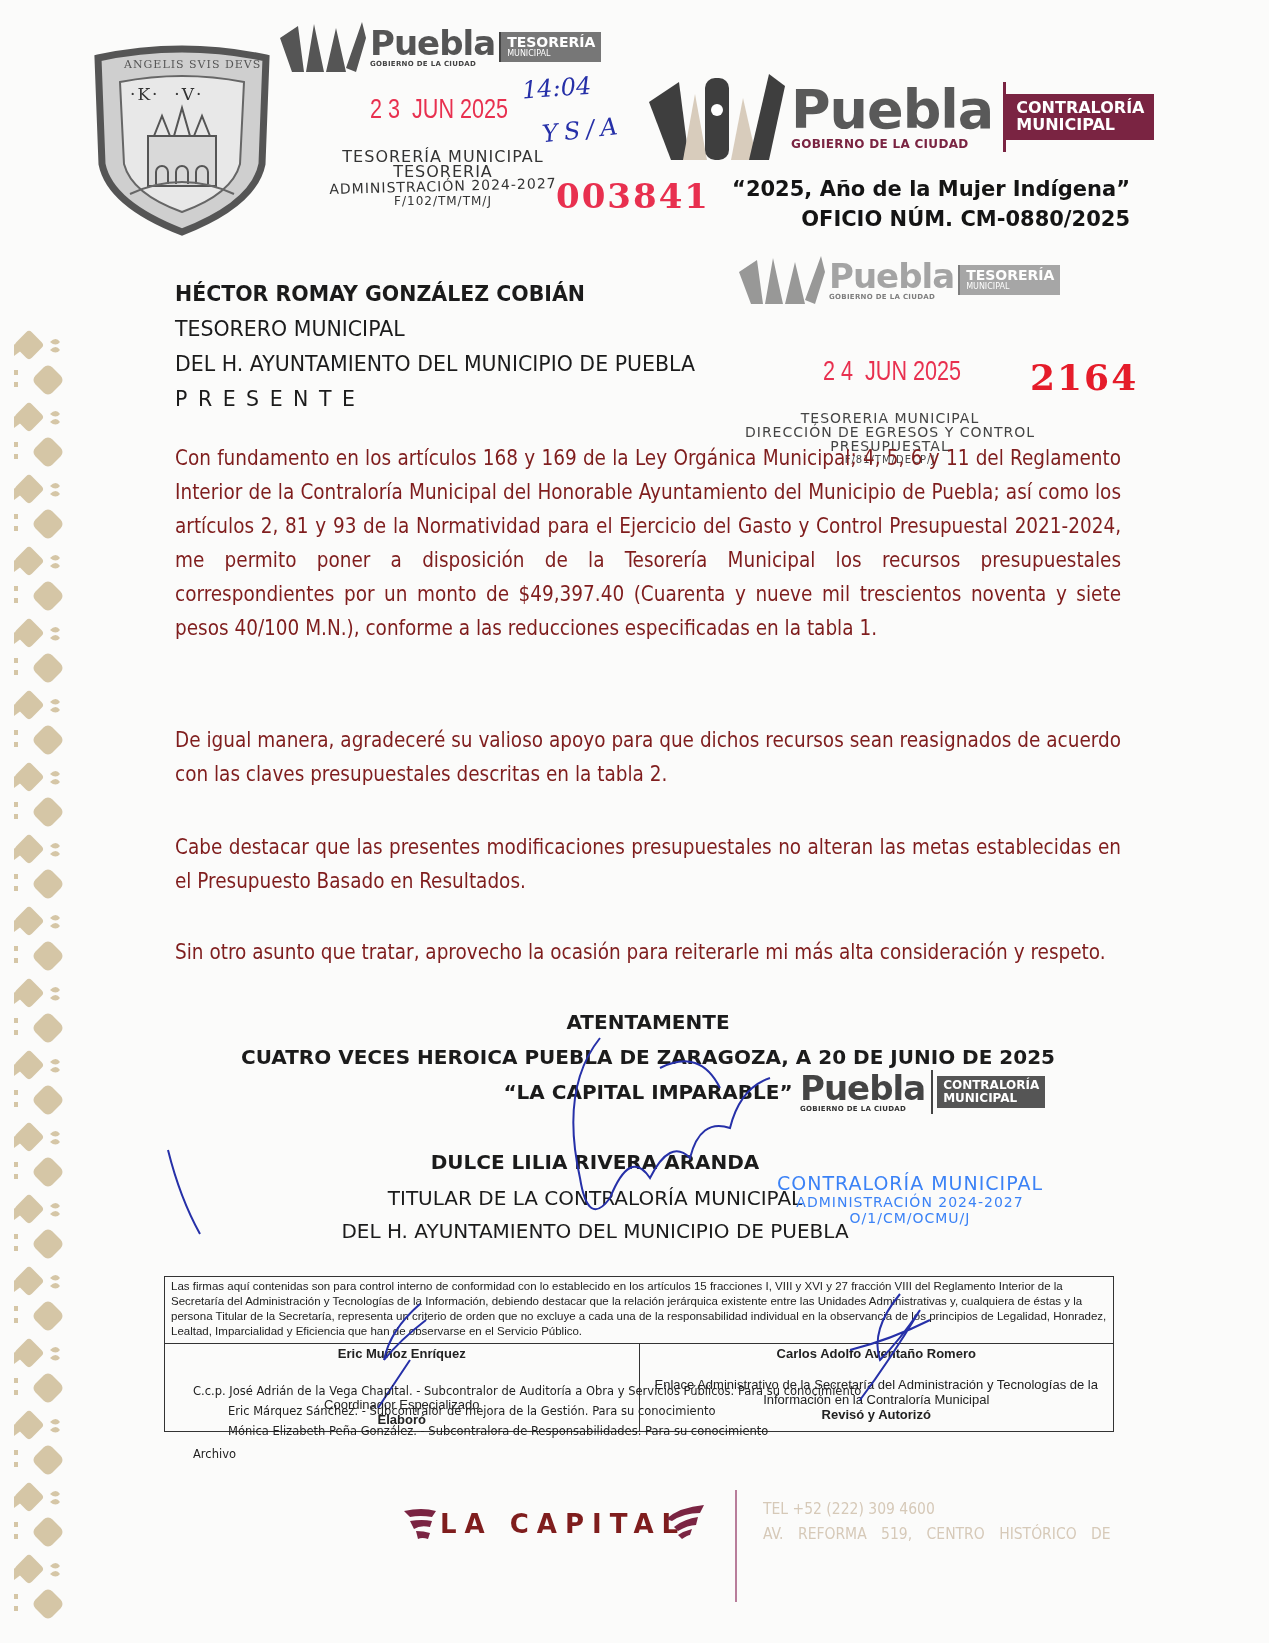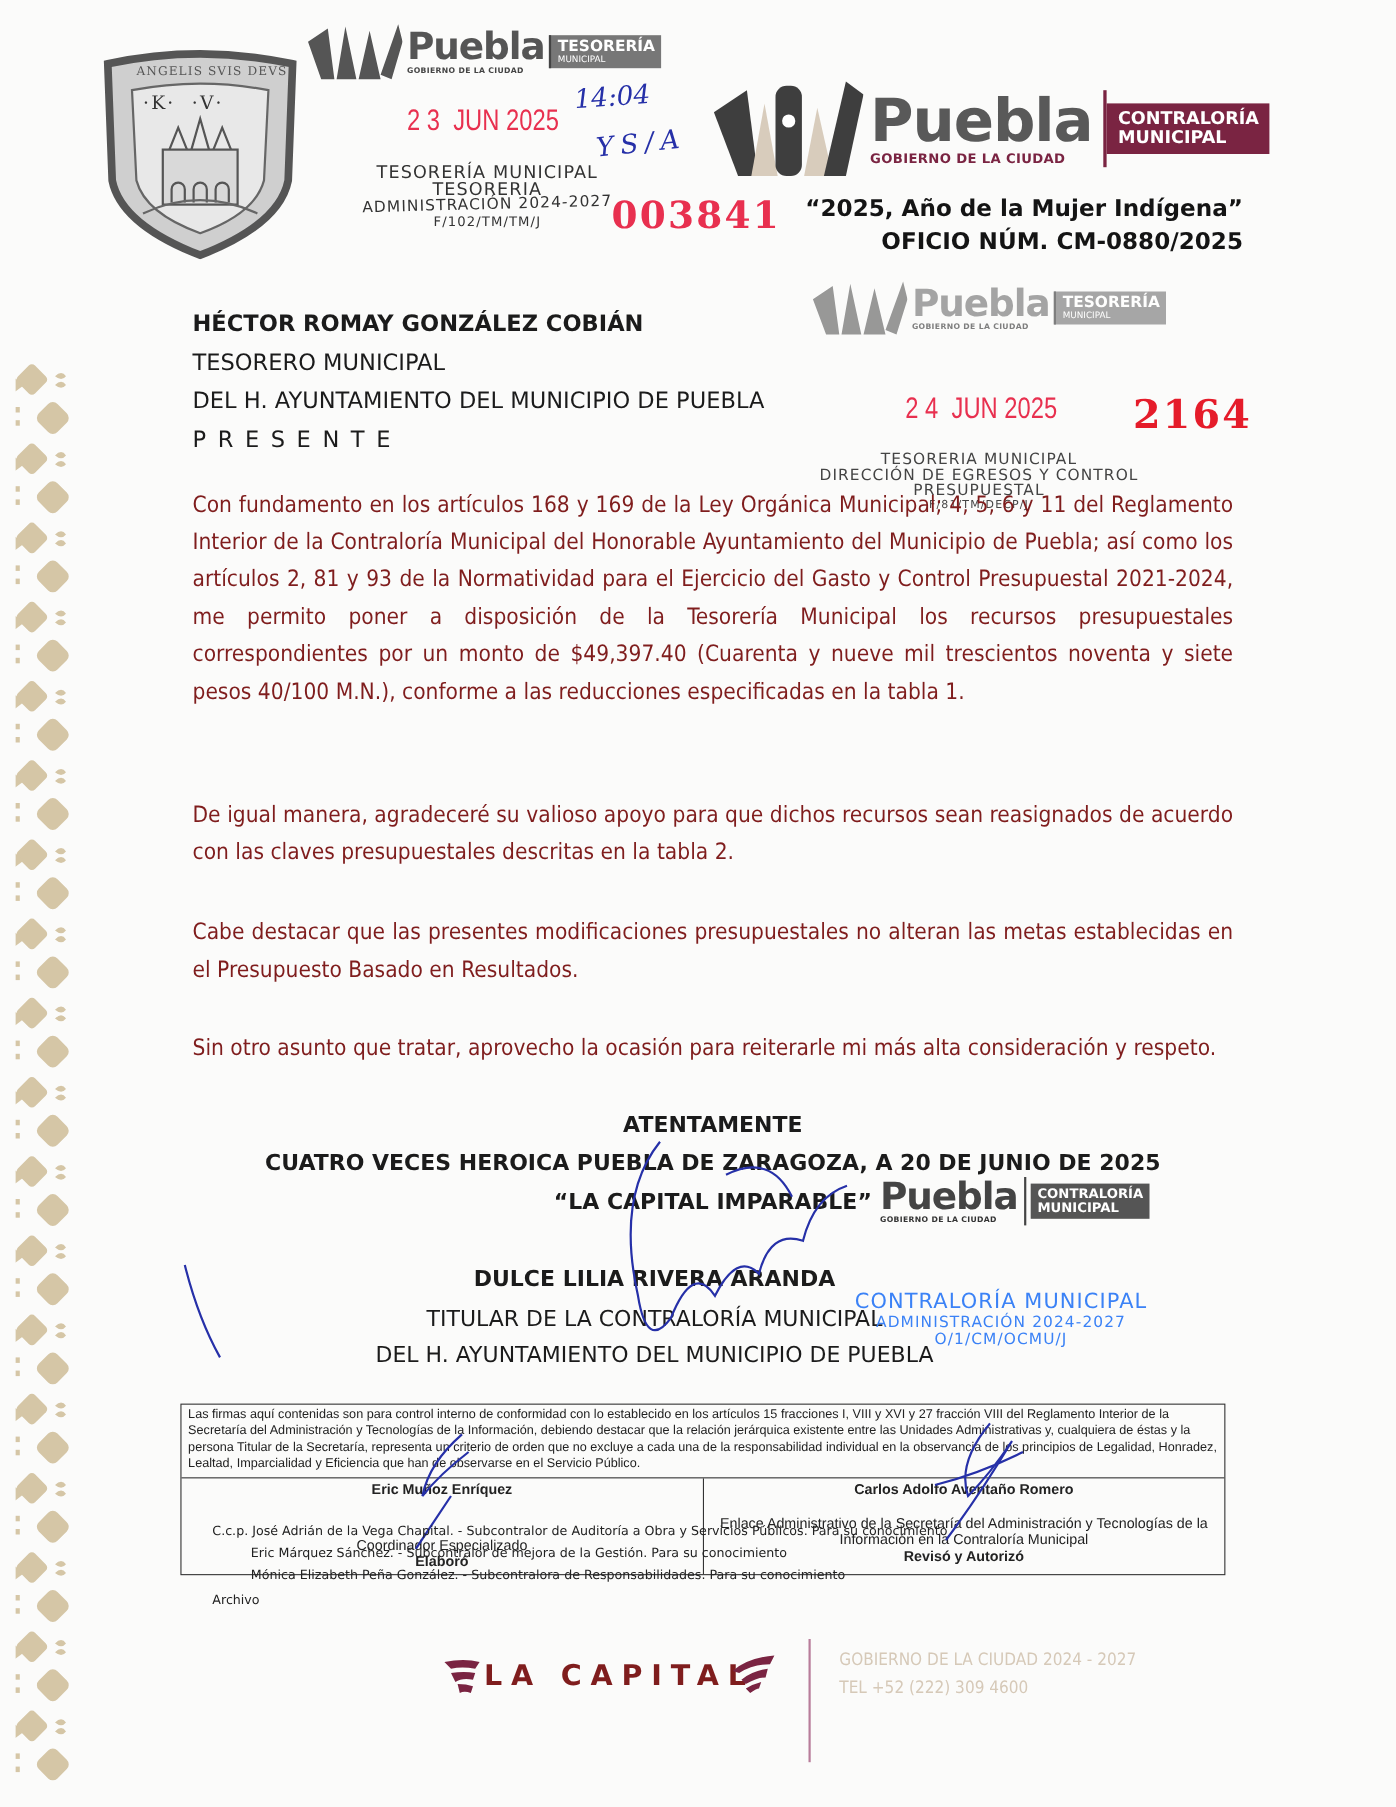--- a/index.html
+++ b/index.html
@@ -236,15 +236,15 @@
   <svg class="abs" style="left:-8px;top:4px;" width="36" height="34" viewBox="0 0 36 34">
     <path d="M2 4 Q20 0 34 4 L30 10 Q18 8 8 10 Z M8 14 Q20 12 30 14 L28 20 Q18 18 12 22 Z M14 24 Q22 24 28 26 L26 32 Q20 30 16 32Z" fill="#7a2442"></path>
   </svg>
   <div class="abs" style="left:30px;top:6px;font-family:'DejaVu Sans',sans-serif;font-weight:bold;font-size:26px;letter-spacing:8px;color:#7f1d1d;">LA CAPITAL</div>
   <svg class="abs" style="left:250px;top:0px;" width="46" height="40" viewBox="0 0 46 40">
     <path d="M44 2 Q20 4 6 16 L12 18 Q24 10 40 10 Z M38 14 Q24 16 14 24 L18 28 Q28 22 36 22 Z M32 26 Q24 28 18 32 L22 36 Q28 32 30 32Z" fill="#7a2442"></path>
   </svg>
 </div>
 <div class="abs footer-divider"></div>
 <div class="abs footer-info">
-  <div>GOBIERNO DE LA CIUDAD 2024 - 2027</div>
   <div>TEL +52 (222) 309 4600</div>
+  <div style="word-spacing:10px;">AV. REFORMA 519, CENTRO HISTÓRICO DE</div>
 </div>
 
 </body></html>

